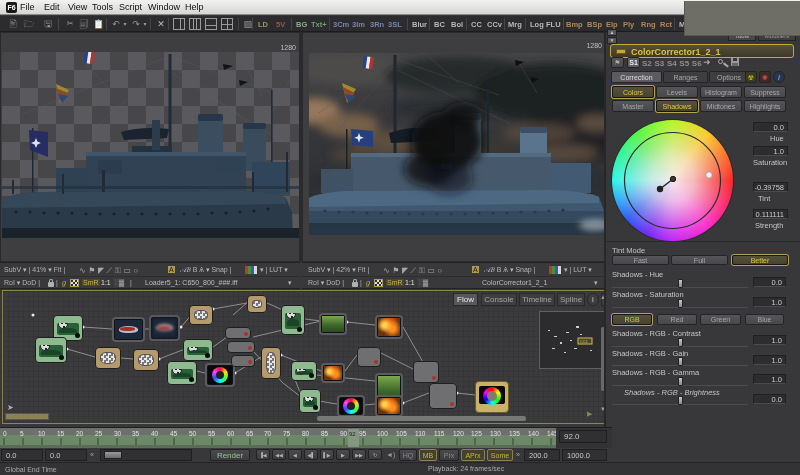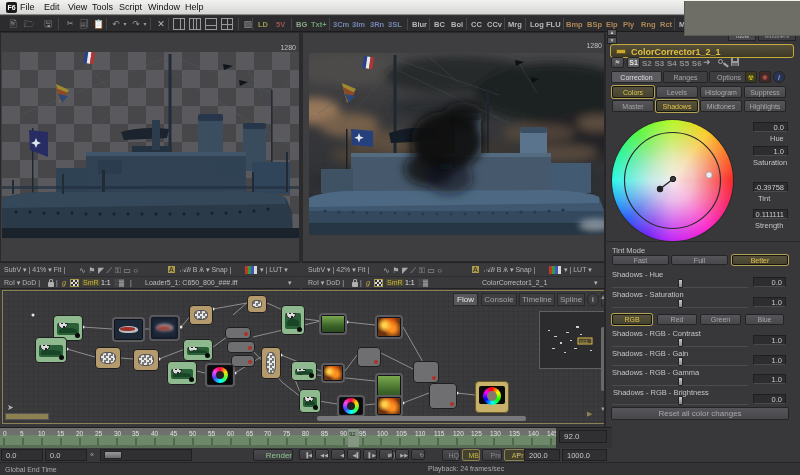--- a/index.html
+++ b/index.html
@@ -88,21 +88,21 @@
   .plabel { position:absolute; font-size:7.5px; color:#c4c4c6; white-space:nowrap; }
   .slider { position:absolute; height:1px; background:#1b1b1d; border-bottom:1px solid #4c4c50; }
   .shandle { position:absolute; width:5px; height:9px; background:linear-gradient(#c8c8cc,#88888c);
     border:1px solid #222; border-radius:1px; }
   
   #ruler { left:0; top:427px; width:612px; height:21px; background:#86efac; border-top:1px solid #1e1e20; }
   #tctrl { left:0; top:448px; width:612px; height:14px; background:#38383a; }
   .tbox { position:absolute; background:#303032; border:1px solid #1f1f21; color:#c8c8c8;
     font-size:7.5px; padding:1px 0 0 4px; text-align:left; }
   .pbtn { position:absolute; width:14px; height:11px; background:linear-gradient(#4a4a4e,#3c3c3f);
-    border:1px solid #222; border-radius:2px; color:#b0b0b0; font-size:5px; text-align:right; line-height:10px;margin-left:43px; }
+    border:1px solid #222; border-radius:2px; color:#b0b0b0; font-size:5px; text-align:center; line-height:10px; }
   #statusbar { left:0; top:462px; width:800px; height:13px; background:#333335; border-top:1px solid #242426;
     color:#ababab; font-size:7px; }
 </style>
 </head>
 <body>
 <div id="app">
 
   <div class="abs" id="menubar">
     <div id="f6logo">F6</div>
     <div class="mi" style="left:20px">File</div>
@@ -706,25 +706,24 @@
     <div class="slider" style="left:6px; top:314px; width:136px;"></div>
     <div class="shandle" style="left:72px; top:306px;"></div>
     <div class="plabel" style="left:6px; top:317px;">Shadows - RGB - Gain</div>
     <div class="vbox" style="left:147px; top:323px; width:33px; height:10px;">1.0</div>
     <div class="slider" style="left:6px; top:333px; width:136px;"></div>
     <div class="shandle" style="left:72px; top:325px;"></div>
     <div class="plabel" style="left:6px; top:336px;">Shadows - RGB - Gamma</div>
     <div class="vbox" style="left:147px; top:342px; width:33px; height:10px;">1.0</div>
     <div class="slider" style="left:6px; top:353px; width:136px;"></div>
     <div class="shandle" style="left:72px; top:345px;"></div>
-    <div class="plabel" style="left:7px; top:356px;">Shadows - RGB - Brightness</div>
+    <div class="plabel" style="left:18px; top:356px;font-style:italic;">Shadows - RGB - Brightness</div>
     <div class="vbox" style="left:147px; top:362px; width:33px; height:10px;">0.0</div>
     <div class="slider" style="left:6px; top:372px; width:136px;"></div>
     <div class="shandle" style="left:72px; top:364px;"></div>
-    <div class="btn" style="left:5px; top:375px; width:178px; height:13px; line-height:12px; font-size:8px;">Reset all color changes</div>
   </div>
 
   <div class="abs" id="ruler">
     <svg width="612" height="20" viewBox="0 0 612 20">
       <rect x="0" y="0" width="556" height="20" fill="#6e706e"></rect>
       <rect x="0" y="7" width="556" height="10" fill="#6d8868"></rect>
       <rect x="0" y="17" width="556" height="3" fill="#586e55"></rect>
       <rect x="348" y="1" width="11" height="18" fill="#8a9a88" opacity="0.85"></rect>
       <g fill="#e0e0e0" font-size="6.5" font-family="Liberation Sans">
         <text x="3" y="8">0</text>

